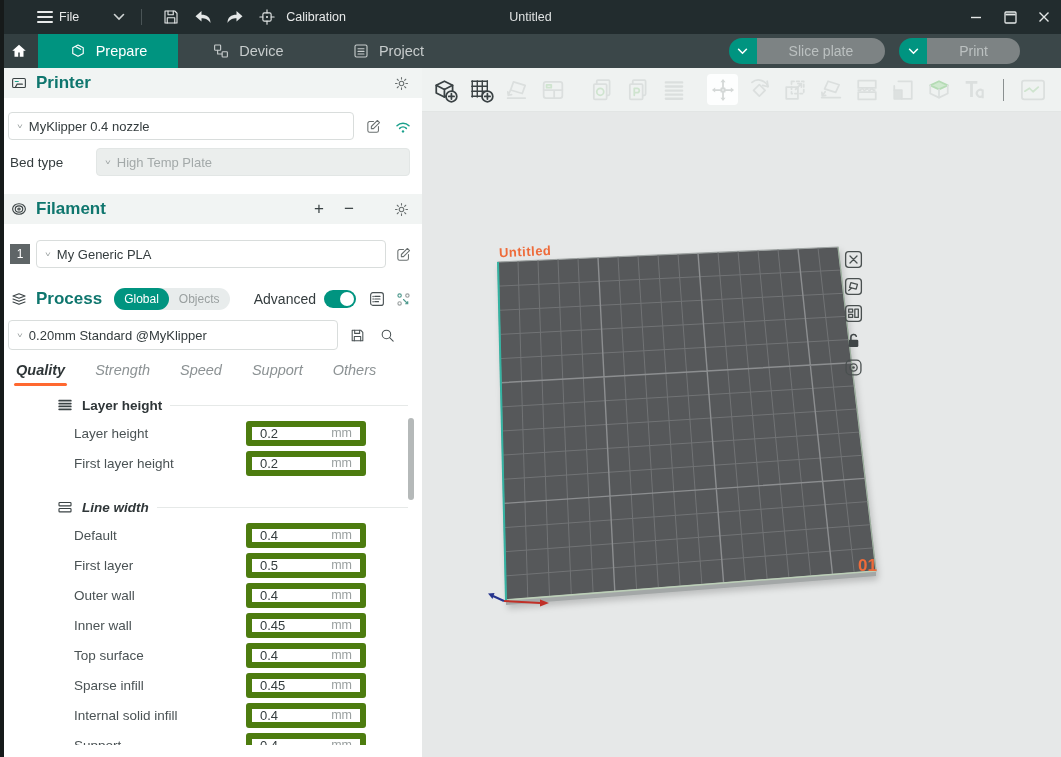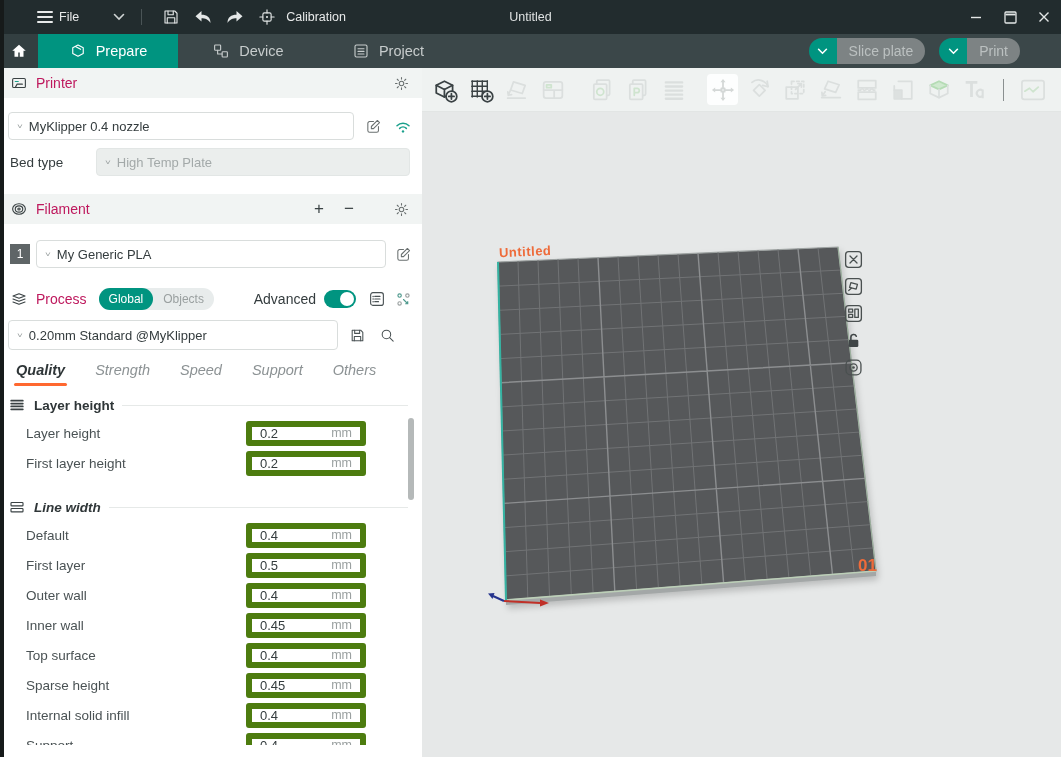--- a/index.html
+++ b/index.html
@@ -24,26 +24,26 @@
     background:#3b4749; display:flex; align-items:stretch; }
   .home-btn { width:38px; display:flex; align-items:center; justify-content:center; background:#333f41; }
   .main-tab { width:140px; display:flex; align-items:center; justify-content:center; gap:9px;
     color:#c7cccc; font-size:14.5px; }
   .main-tab.active { background:#009480; color:#ffffff; }
   .actions { position:absolute; right:41px; top:4px; display:flex; gap:14px; }
   .split-btn { display:flex; }
   .split-chevron { width:28px; height:26px; background:#009480; border-radius:13px 0 0 13px;
     display:flex; align-items:center; justify-content:center; }
   .split-main { height:26px; background:#7d8384; border-radius:0 13px 13px 0;
-    color:#bbc0c0; font-size:14px; display:flex; align-items:center; justify-content:center; padding:0 12px; }
+    color:#bbc0c0; font-size:14px; display:flex; align-items:center; justify-content:center; padding:0 32px; }
 
   
   .panel { position:absolute; left:0; top:68px; width:422px; height:689px; background:#ffffff; }
   .sec-header { height:30px; background:#f1f4f3; display:flex; align-items:center; padding:0 10px; gap:8px; }
-  .sec-title { font-size:14px; font-weight:normal; color:#be185d; flex:0 0 auto; }
+  .sec-title { font-size:17px; font-weight:bold; color:#0f766e; flex:0 0 auto; }
   .spacer { flex:1; }
   .icon-btn { width:22px; height:22px; display:flex; align-items:center; justify-content:center; }
   .pm-btn { font-size:17px; color:#3a4244; width:22px; text-align:center; }
 
   .select { height:28px; border:1px solid #d9dddc; border-radius:4px; background:#fff;
     display:flex; align-items:center; gap:6px; padding:0 8px; font-size:13px; color:#343c3e; }
   .select .chev { color:#9aa0a0; font-size:10px; transform:scaleY(0.8); }
   .select.disabled { background:#ebeeed; border-color:#e2e6e5; color:#a3a9a9; }
 
   .printer-row { display:flex; align-items:center; gap:8px; margin:14px 8px 0 8px; }
@@ -68,21 +68,21 @@
 
   .preset-row { display:flex; align-items:center; gap:8px; margin:10px 8px 0 8px; }
   .preset-row .select { width:330px; }
 
   .ptabs { display:flex; margin:12px 0 0 16px; gap:0;font-style:italic; }
   .ptab { font-size:14.5px; color:#8c9294; margin-right:30px; padding-bottom:8px; position:relative; }
   .ptab.active { color:#2f3638; font-weight:bold; }
   .ptab.active::after { content:""; position:absolute; left:-2px; right:-2px; bottom:0; height:3px;
     background:#ff6830; border-radius:2px; }
 
-  .settings { margin-top:6px; height:353px; overflow:hidden; position:relative; }
+  .settings { margin-top:6px; height:353px; overflow:hidden; position:relative;padding-left:48px; }
   .g-header { display:flex; align-items:center; gap:8px; padding:0 14px 0 8px; height:26px; }
   .g-title { font-size:13.5px; font-weight:bold; color:#2f3638; }
   .g-line { flex:1; height:1px; background:#e6e9e8; }
   .g-header.second { margin-top:16px;font-style:italic; }
   .srow { height:30px; display:flex; align-items:center; position:relative; }
   .sl { font-size:13.5px; color:#4a5254; padding-left:26px; }
   .sinput { position:absolute; right:56px; width:120px; height:25px; border:6px solid #4d7c0f;
     border-radius:3px; background:#fff; display:flex; align-items:center; padding:0 8px; }
   .sv { font-size:13px; color:#343c3e; flex:1; }
   .su { font-size:12.5px; color:#9aa0a0; }
@@ -427,21 +427,21 @@
       </div>
     </div>
     <div class="srow">
       <span class="sl">Top surface</span>
       <div class="sinput">
         <span class="sv">0.4</span>
         <span class="su">mm</span>
       </div>
     </div>
     <div class="srow">
-      <span class="sl">Sparse height</span>
+      <span class="sl">Sparse infill</span>
       <div class="sinput">
         <span class="sv">0.45</span>
         <span class="su">mm</span>
       </div>
     </div>
     <div class="srow">
       <span class="sl">Internal solid infill</span>
       <div class="sinput">
         <span class="sv">0.4</span>
         <span class="su">mm</span>

